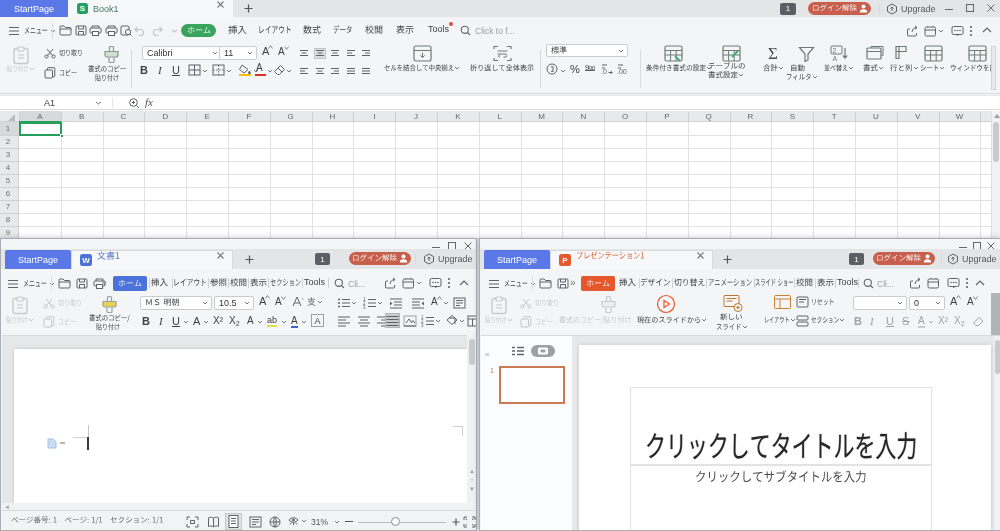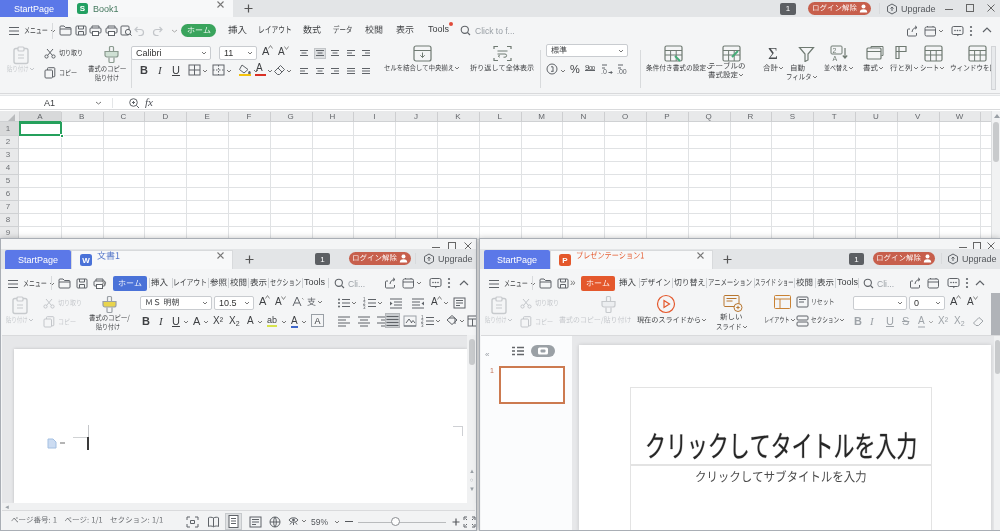--- a/index.html
+++ b/index.html
@@ -251,21 +251,21 @@
       <use href="#g6af971" transform="translate(25.5,6.6) scale(0.006375,-0.0075)"></use>
       <use href="#g1f4759" transform="translate(31.88,6.6) scale(0.006375,-0.0075)"></use>
     </svg></div>
 <div class="abs" style="left:95px;top:74px"><svg class="jt" width="24.0" height="8.8" style="fill:#3e4043">
       <use href="#gb44076" transform="translate(0.0,6.6) scale(0.006,-0.0075)"></use>
       <use href="#g0e8f23" transform="translate(6.0,6.6) scale(0.006,-0.0075)"></use>
       <use href="#g5d5284" transform="translate(12.0,6.6) scale(0.006,-0.0075)"></use>
       <use href="#gfbd090" transform="translate(18.0,6.6) scale(0.006,-0.0075)"></use>
     </svg></div>
 <div class="abs vsep" style="left:131px;top:50px;height:38px"></div>
-<div class="abs ibox" style="left:131px;top:46px;width:80px;height:14px;font-size:9px">
+<div class="abs ibox" style="left:142px;top:46px;width:80px;height:14px;font-size:9px">
     <span style="margin-left:4px">Calibri</span>
     <span style="margin-left:auto;margin-right:3px">
       <svg width="6" height="4" viewBox="0 0 6 4" style="">
         <path d="M1 1 L3.0 3 L5 1" fill="none" stroke="#777"></path>
       </svg>
     </span>
   </div>
 <div class="abs ibox" style="left:219px;top:46px;width:38px;height:14px;font-size:9px">
     <span style="margin-left:4px">11</span>
     <span style="margin-left:auto;margin-right:3px">
@@ -1131,21 +1131,21 @@
         <path d="M1 6h10M6 1c-1.8 1.5-1.8 8.5 0 10c1.8-1.5 1.8-8.5 0-10" fill="none" stroke="#5f6368"></path>
       </svg></div>
     <div class="abs" style="left:286px;top:276px"><svg width="13" height="13" viewBox="0 0 13 13" style="">
         <path d="M2 5 C4 2 9 2 11 5 M2 5 C4 8 9 8 11 5" fill="none" stroke="#5f6368"></path>
         <circle cx="6.5" cy="5" r="1.4" fill="#5f6368"></circle>
         <path d="M3 9.5 l1.5-2 M6.5 10 v-2.5 M10 9.5 l-1.5-2" stroke="#5f6368"></path>
       </svg></div>
     <div class="abs" style="left:300px;top:280px"><svg width="6" height="4" viewBox="0 0 6 4" style="">
         <path d="M1 1 L3.0 3 L5 1" fill="none" stroke="#777"></path>
       </svg></div>
-    <div class="abs" style="left:310px;top:278px;font-size:8.5px;color:#55585c">59%</div>
+    <div class="abs" style="left:310px;top:278px;font-size:8.5px;color:#55585c">31%</div>
     <div class="abs" style="left:333px;top:281px"><svg width="6" height="4" viewBox="0 0 6 4" style="">
         <path d="M1 1 L3.0 3 L5 1" fill="none" stroke="#777"></path>
       </svg></div>
     <div class="abs" style="left:344px;top:282px;width:8px;height:1.4px;background:#55585c"></div>
     <div class="abs" style="left:357px;top:283px;width:88px;height:1px;background:#b9bbbd"></div>
     <div class="abs" style="left:390px;top:278px;width:9px;height:9px;background:#fdfdfd;border:1px solid #8b8e92;border-radius:50%"></div>
     <div class="abs" style="left:450px;top:278px"><svg width="10" height="10" viewBox="0 0 10 10" style="">
         <path d="M5.0 1.5 V8.5 M1.5 5.0 H8.5" stroke="#55585c" stroke-width="1.2"></path>
       </svg></div>
     <div class="abs" style="left:462px;top:277px"><svg width="13" height="12" viewBox="0 0 13 12" style="">

